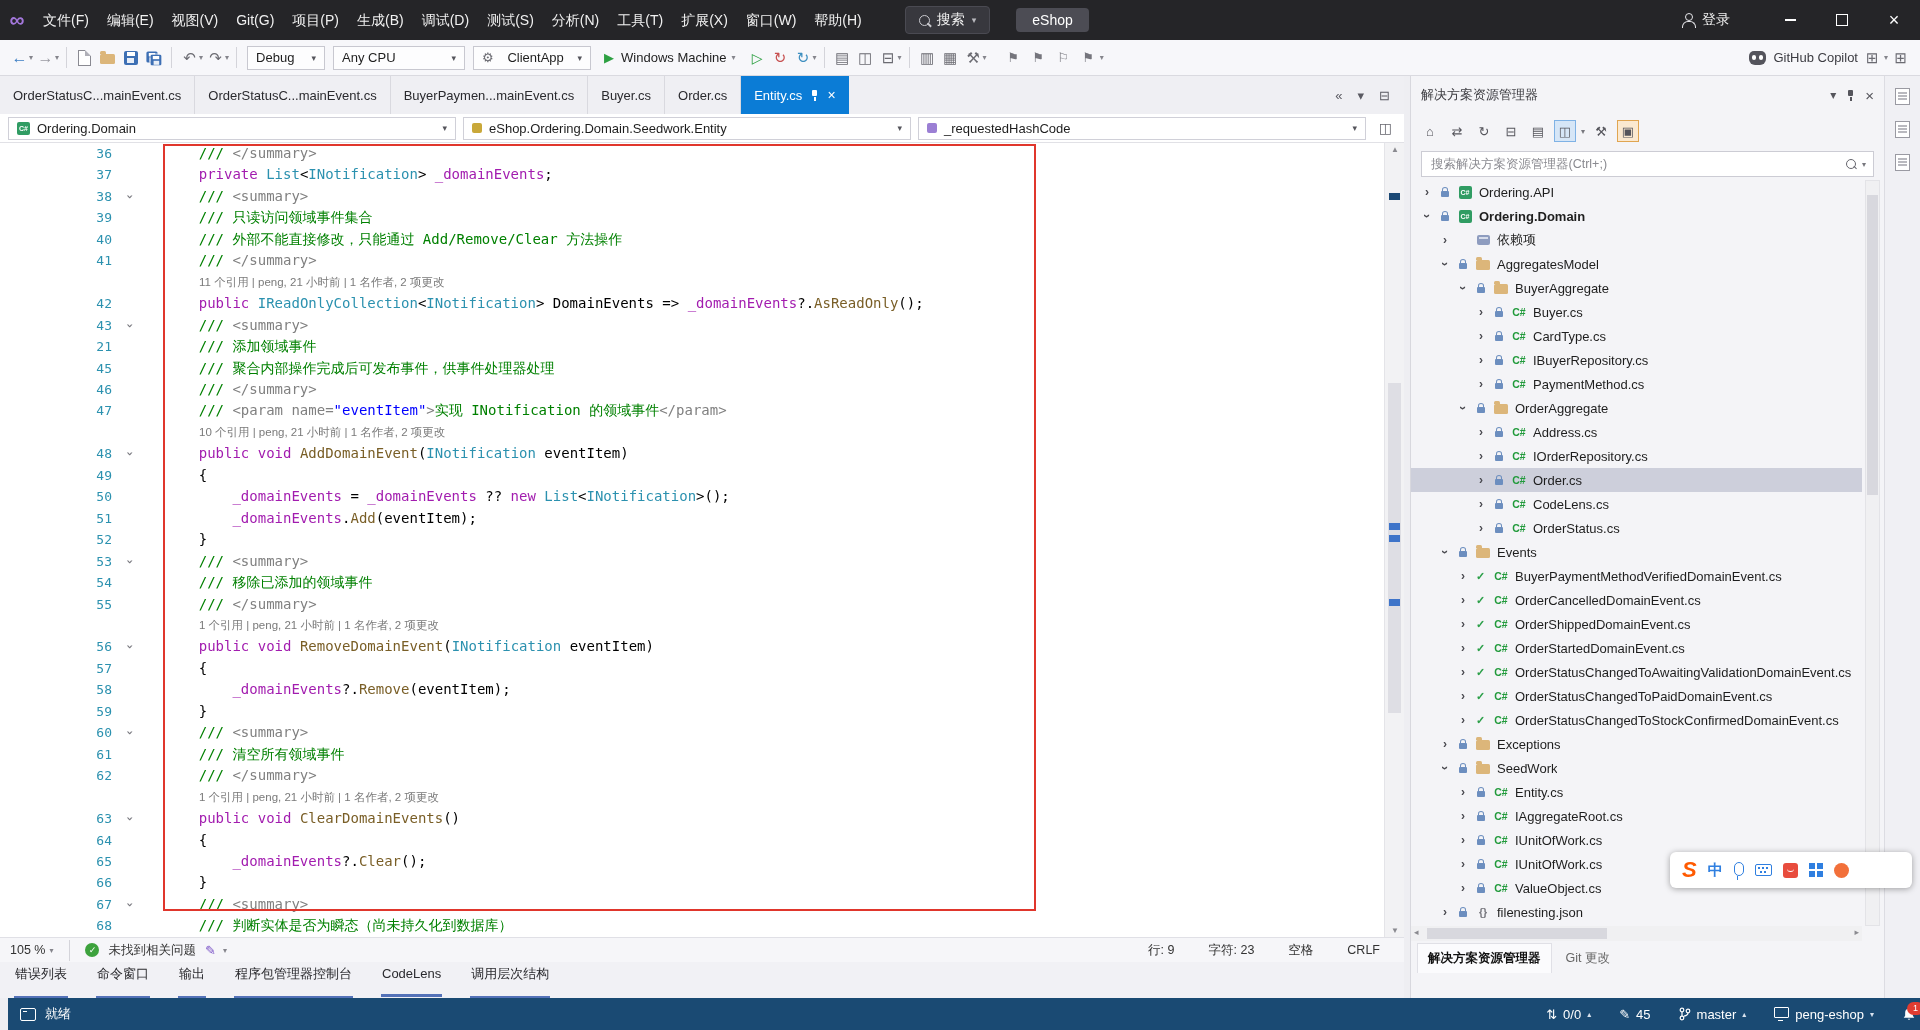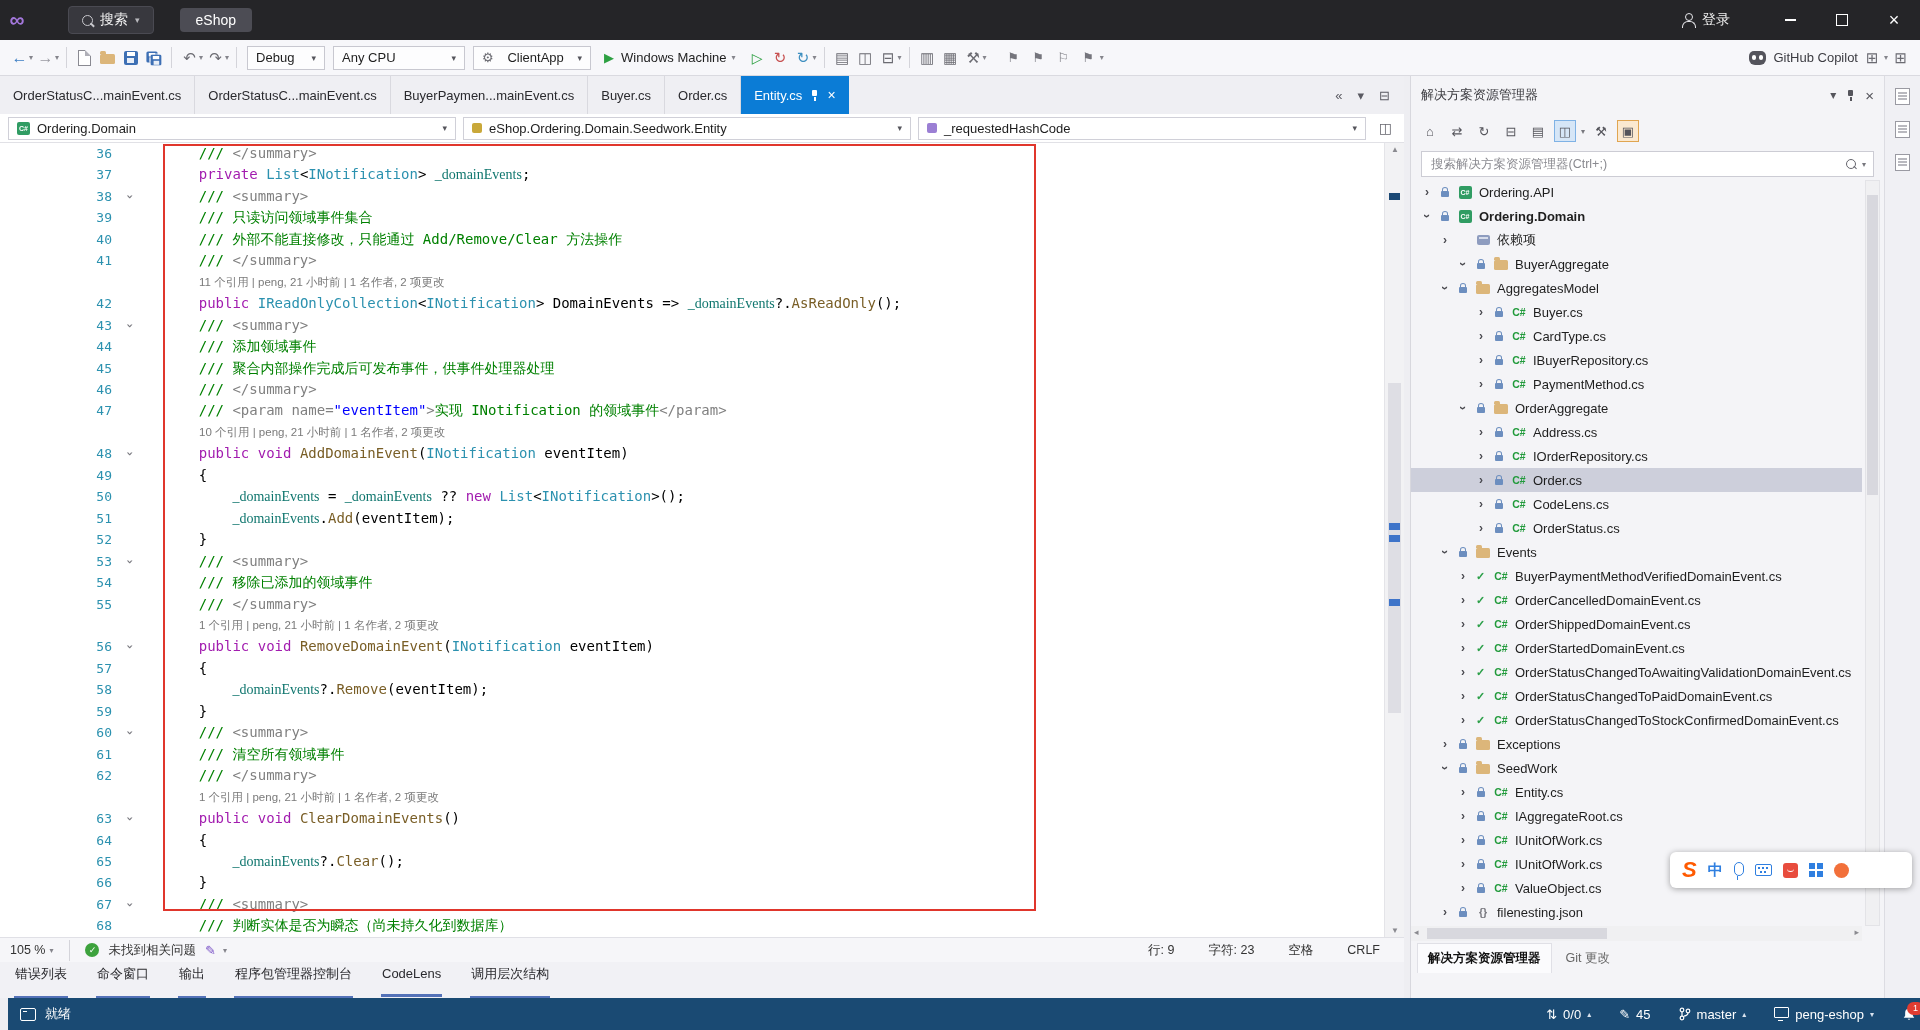--- a/index.html
+++ b/index.html
@@ -99,21 +99,21 @@
     font-family:"DejaVu Sans Mono","Liberation Mono",monospace;font-size:14px;}
   .ln{width:112px;flex:none;text-align:right;color:#2B91AF;font-size:13px;}
   .fold{width:36px;flex:none;text-align:center;color:#7A7A80;font-size:12px;}
   .chev{display:inline-block;font-weight:bold;}
   .fold .chev{transform:rotate(90deg);}
   .code-text{padding-left:17px;color:#1E1E1E;}
   .tok-p{color:#000000;}
   .tok-k{color:#a21caf;}
   .tok-t{color:#2B91AF;}
   .tok-m{color:#795E26;}
-  .tok-f{color:#0f766e;font-family:Liberation Serif, serif;}
+  .tok-f{color:#a21caf;}
   .tok-c{color:#008000;}
   .tok-g{color:#808080;margin-top:24px;}
   .tok-a{color:#0000FF;}
   .codelens-row .cl-text{padding-left:51px;font-size:11.5px;color:#7A7A7A;
     font-family:"Liberation Sans",sans-serif;align-self:center;}
   .red-box{position:absolute;left:163px;top:1px;width:869px;height:763px;border:2px solid #E0362C;
     z-index:5;pointer-events:none;}
   .ed-scrollbar{position:absolute;right:0;top:0;width:20px;height:794px;background:#F2F2F4;border-left:1px solid #E4E4E8;box-sizing:border-box;}
   .sb-arrow{position:absolute;left:0;width:20px;text-align:center;font-size:8px;color:#8A8A90;}
   .sb-thumb{position:absolute;left:3px;width:13px;top:240px;height:330px;background:#DEDEE4;}
@@ -217,20 +217,35 @@
   .grid-blue::after{content:"";position:absolute;left:0;top:0;width:6px;height:6px;background:#2F7FE0;
     box-shadow:8px 0 0 #2F7FE0,0 8px 0 #2F7FE0,8px 8px 0 #2F7FE0;}
   .sq-orange{width:15px;height:15px;background:#F2703A;border-radius:50%;}
   svg{display:block;}
 </style>
 </head>
 <body>
 
 <div class="titlebar">
   <div class="vs-logo">∞</div>
+  <div class="menubar">
+      <div class="menu-item">文件(F)</div>
+      <div class="menu-item">编辑(E)</div>
+      <div class="menu-item">视图(V)</div>
+      <div class="menu-item">Git(G)</div>
+      <div class="menu-item">项目(P)</div>
+      <div class="menu-item">生成(B)</div>
+      <div class="menu-item">调试(D)</div>
+      <div class="menu-item">测试(S)</div>
+      <div class="menu-item">分析(N)</div>
+      <div class="menu-item">工具(T)</div>
+      <div class="menu-item">扩展(X)</div>
+      <div class="menu-item">窗口(W)</div>
+      <div class="menu-item">帮助(H)</div>
+    </div>
   <div class="search-pill">
     <span class="mag-ico"></span>
     <span>搜索</span>
     <span class="search-caret">▾</span>
   </div>
   <div class="solution-badge">eShop</div>
   <div class="tb-spacer"></div>
   <div class="signin">
     <span class="person-ico"></span>
     <span>登录</span>
@@ -374,21 +389,21 @@
   <div class="code-area">
       <div class="code-row"><span class="ln">36</span><span class="fold"></span><span class="code-text"><span class="tok-p">    </span><span class="tok-c">/// </span><span class="tok-g">&lt;/summary&gt;</span></span></div>
       <div class="code-row"><span class="ln">37</span><span class="fold"></span><span class="code-text"><span class="tok-p">    </span><span class="tok-k">private</span><span class="tok-p"> </span><span class="tok-t">List</span><span class="tok-p">&lt;</span><span class="tok-t">INotification</span><span class="tok-p">&gt; </span><span class="tok-f">_domainEvents</span><span class="tok-p">;</span></span></div>
       <div class="code-row"><span class="ln">38</span><span class="fold"><span class="chev">›</span></span><span class="code-text"><span class="tok-p">    </span><span class="tok-c">/// </span><span class="tok-g">&lt;summary&gt;</span></span></div>
       <div class="code-row"><span class="ln">39</span><span class="fold"></span><span class="code-text"><span class="tok-p">    </span><span class="tok-c">/// 只读访问领域事件集合</span></span></div>
       <div class="code-row"><span class="ln">40</span><span class="fold"></span><span class="code-text"><span class="tok-p">    </span><span class="tok-c">/// 外部不能直接修改，只能通过 Add/Remove/Clear 方法操作</span></span></div>
       <div class="code-row"><span class="ln">41</span><span class="fold"></span><span class="code-text"><span class="tok-p">    </span><span class="tok-c">/// </span><span class="tok-g">&lt;/summary&gt;</span></span></div>
       <div class="code-row codelens-row"><span class="ln"></span><span class="fold"></span><span class="cl-text">11 个引用 | peng, 21 小时前 | 1 名作者, 2 项更改</span></div>
       <div class="code-row"><span class="ln">42</span><span class="fold"></span><span class="code-text"><span class="tok-p">    </span><span class="tok-k">public</span><span class="tok-p"> </span><span class="tok-t">IReadOnlyCollection</span><span class="tok-p">&lt;</span><span class="tok-t">INotification</span><span class="tok-p">&gt; DomainEvents =&gt; </span><span class="tok-f">_domainEvents</span><span class="tok-p">?.</span><span class="tok-m">AsReadOnly</span><span class="tok-p">();</span></span></div>
       <div class="code-row"><span class="ln">43</span><span class="fold"><span class="chev">›</span></span><span class="code-text"><span class="tok-p">    </span><span class="tok-c">/// </span><span class="tok-g">&lt;summary&gt;</span></span></div>
-      <div class="code-row"><span class="ln">44</span><span class="fold"></span><span class="code-text"><span class="tok-p">    </span><span class="tok-c">/// 添加领域事件</span></span></div>
+      <div class="code-row"><span class="ln">21</span><span class="fold"></span><span class="code-text"><span class="tok-p">    </span><span class="tok-c">/// 添加领域事件</span></span></div>
       <div class="code-row"><span class="ln">45</span><span class="fold"></span><span class="code-text"><span class="tok-p">    </span><span class="tok-c">/// 聚合内部操作完成后可发布事件，供事件处理器处理</span></span></div>
       <div class="code-row"><span class="ln">46</span><span class="fold"></span><span class="code-text"><span class="tok-p">    </span><span class="tok-c">/// </span><span class="tok-g">&lt;/summary&gt;</span></span></div>
       <div class="code-row"><span class="ln">47</span><span class="fold"></span><span class="code-text"><span class="tok-p">    </span><span class="tok-c">/// </span><span class="tok-g">&lt;param name=</span><span class="tok-a">"eventItem"</span><span class="tok-g">&gt;</span><span class="tok-c">实现 INotification 的领域事件</span><span class="tok-g">&lt;/param&gt;</span></span></div>
       <div class="code-row codelens-row"><span class="ln"></span><span class="fold"></span><span class="cl-text">10 个引用 | peng, 21 小时前 | 1 名作者, 2 项更改</span></div>
       <div class="code-row"><span class="ln">48</span><span class="fold"><span class="chev">›</span></span><span class="code-text"><span class="tok-p">    </span><span class="tok-k">public</span><span class="tok-p"> </span><span class="tok-k">void</span><span class="tok-p"> </span><span class="tok-m">AddDomainEvent</span><span class="tok-p">(</span><span class="tok-t">INotification</span><span class="tok-p"> eventItem)</span></span></div>
       <div class="code-row"><span class="ln">49</span><span class="fold"></span><span class="code-text"><span class="tok-p">    {</span></span></div>
       <div class="code-row"><span class="ln">50</span><span class="fold"></span><span class="code-text"><span class="tok-p">        </span><span class="tok-f">_domainEvents</span><span class="tok-p"> = </span><span class="tok-f">_domainEvents</span><span class="tok-p"> ?? </span><span class="tok-k">new</span><span class="tok-p"> </span><span class="tok-t">List</span><span class="tok-p">&lt;</span><span class="tok-t">INotification</span><span class="tok-p">&gt;();</span></span></div>
       <div class="code-row"><span class="ln">51</span><span class="fold"></span><span class="code-text"><span class="tok-p">        </span><span class="tok-f">_domainEvents</span><span class="tok-p">.</span><span class="tok-m">Add</span><span class="tok-p">(eventItem);</span></span></div>
       <div class="code-row"><span class="ln">52</span><span class="fold"></span><span class="code-text"><span class="tok-p">    }</span></span></div>
       <div class="code-row"><span class="ln">53</span><span class="fold"><span class="chev">›</span></span><span class="code-text"><span class="tok-p">    </span><span class="tok-c">/// </span><span class="tok-g">&lt;summary&gt;</span></span></div>
@@ -501,43 +516,43 @@
       <div class="tree-row" style="padding-left: 28px;">
         <span class="tw-arrow">
           <span class="chev">›</span>
         </span>
         <span class="badge-slot"></span>
         <span class="icon-slot">
           <span class="deps-ico"></span>
         </span>
         <span class="tree-label">依赖项</span>
       </div>
-      <div class="tree-row" style="padding-left: 46px;">
+      <div class="tree-row" style="padding-left: 28px;">
         <span class="tw-arrow">
           <span class="chev open">›</span>
         </span>
         <span class="badge-slot">
           <span class="lock-ico"></span>
         </span>
         <span class="icon-slot">
           <span class="folder-ico"></span>
         </span>
+        <span class="tree-label">AggregatesModel</span>
+      </div>
+      <div class="tree-row" style="padding-left: 46px;">
+        <span class="tw-arrow">
+          <span class="chev open">›</span>
+        </span>
+        <span class="badge-slot">
+          <span class="lock-ico"></span>
+        </span>
+        <span class="icon-slot">
+          <span class="folder-ico"></span>
+        </span>
         <span class="tree-label">BuyerAggregate</span>
-      </div>
-      <div class="tree-row" style="padding-left: 28px;">
-        <span class="tw-arrow">
-          <span class="chev open">›</span>
-        </span>
-        <span class="badge-slot">
-          <span class="lock-ico"></span>
-        </span>
-        <span class="icon-slot">
-          <span class="folder-ico"></span>
-        </span>
-        <span class="tree-label">AggregatesModel</span>
       </div>
       <div class="tree-row" style="padding-left: 64px;">
         <span class="tw-arrow">
           <span class="chev">›</span>
         </span>
         <span class="badge-slot">
           <span class="lock-ico"></span>
         </span>
         <span class="icon-slot">
           <span class="cs-ico">C#</span>

